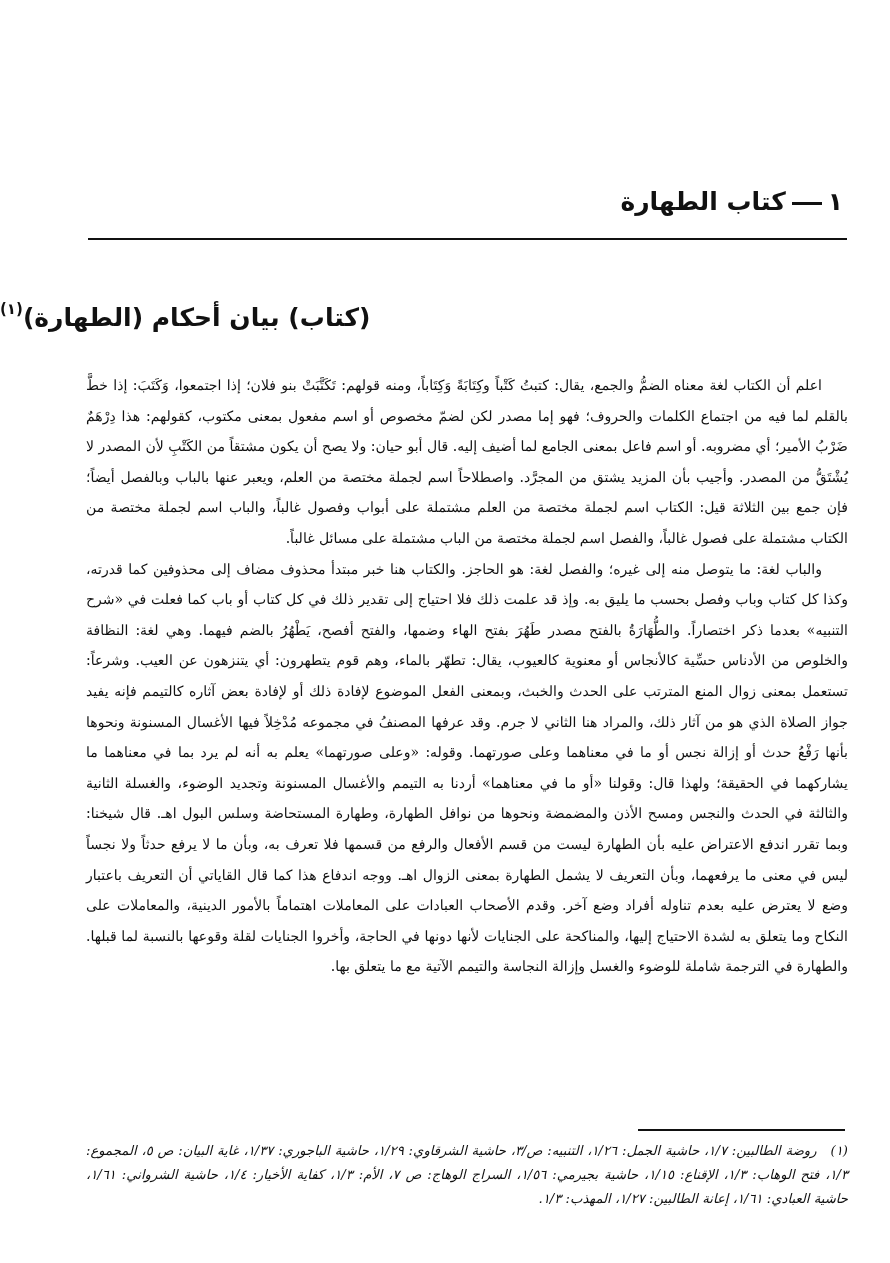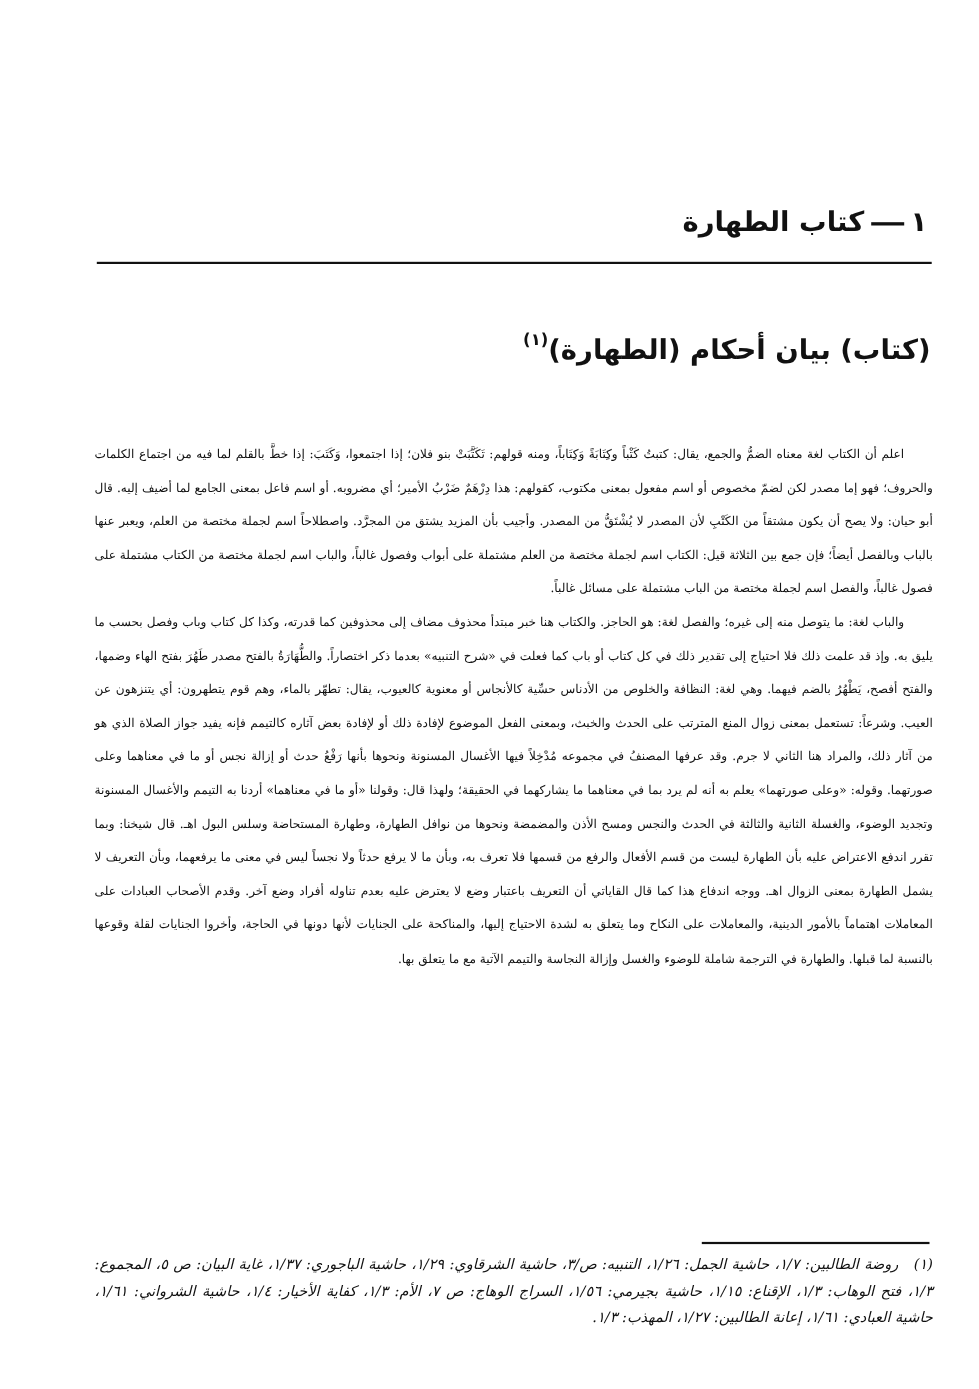--- a/index.html
+++ b/index.html
@@ -46,42 +46,41 @@
       left: 88px;
       width: 759px;
       height: 0;
       border-top: 2px solid #111;
     }
     .section-title {
       position: absolute;
       top: 275px;
       left: 0;
       width: 846px;
-      text-align: right;
+      text-align: left;
       direction: rtl;
       font-family: "DejaVu Sans", sans-serif;
       font-weight: bold;
       font-size: 25px;
       line-height: 44px;
     }
     .section-title sup {
       font-size: 15px;
       vertical-align: 12px;
     }
     .body-text {
       position: absolute;
       top: 358px;
       left: 86px;
       width: 762px;
       direction: rtl;
       text-align: justify;
       text-align-last: right;
-      font-size: 11px;
+      font-size: 14px;
       line-height: 30.6px;
-      margin-top: 28px;
     }
     .body-text p {
       margin: 0;
       text-indent: 26px;
     }
     .footnote-rule {
       position: absolute;
       top: 1117px;
       left: 638px;
       width: 207px;

